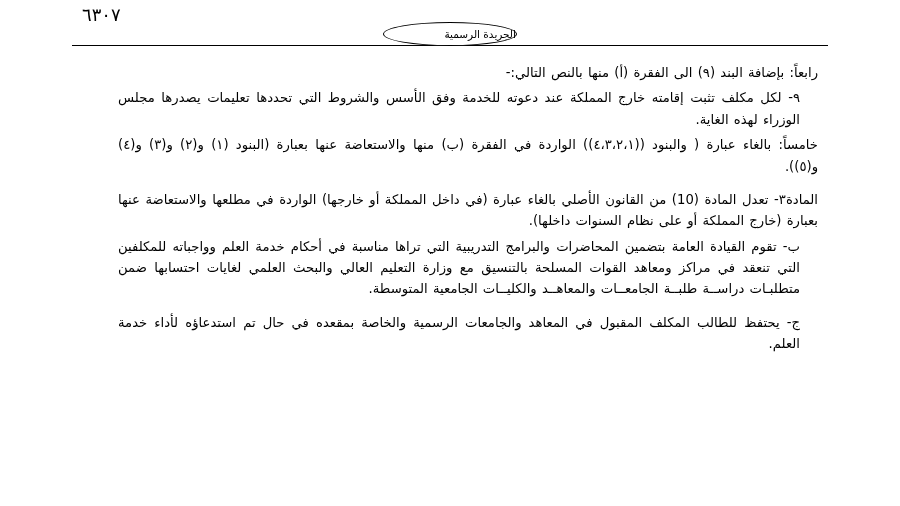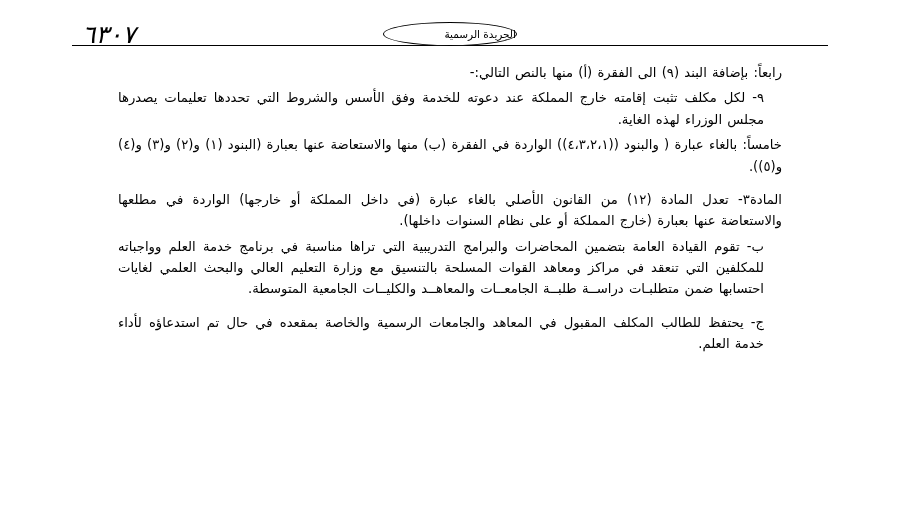--- a/index.html
+++ b/index.html
@@ -23,28 +23,27 @@
   }
 
   
   .header {
     position: relative;
     height: 56px;
     margin: 0 72px 0 72px;
   }
   .page-number {
     position: absolute;
-    top: 20px;
+    top: 4px;
     left: 10px;
     font-family: "DejaVu Sans", sans-serif;
-    font-size: 25px;
+    font-size: 18px;
     letter-spacing: 3px;
     direction: rtl;
     white-space: nowrap;
-    font-style: italic;
   }
   .masthead-oval {
     position: absolute;
     top: 22px;
     left: 50%;
     transform: translateX(-50%);
     width: 132px;
     height: 22px;
     border: 1.3px solid #000;
     border-radius: 50%;
@@ -62,21 +61,21 @@
   .rule {
     position: absolute;
     left: 0;
     right: 0;
     top: 45px;
     border-top: 1.6px solid #000;
   }
 
   
   .content {
-    margin: 6px 118px 0 118px;
+    margin: 6px 82px 0 118px;
     direction: rtl;
     text-align: justify;
     text-justify: inter-word;
   }
   .para {
     font-size: 13.2px;
     line-height: 1.62;
     margin: 0 0 4px 0;
     letter-spacing: 0.2px;
     word-spacing: 1px;
@@ -102,23 +101,23 @@
   </div>
 
   <div class="content">
 
     <p class="para">رابعاً: بإضافة البند (٩) الى الفقرة (أ) منها بالنص التالي:-</p>
 
     <p class="para indent-1">٩- لكل مكلف تثبت إقامته خارج المملكة عند دعوته للخدمة وفق الأسس والشروط التي تحددها تعليمات يصدرها مجلس الوزراء لهذه الغاية.</p>
 
     <p class="para">خامساً: بالغاء عبارة ( والبنود ((٤،٣،٢،١)) الواردة في الفقرة (ب) منها والاستعاضة عنها بعبارة (البنود (١) و(٢) و(٣) و(٤) و(٥)).</p>
 
-    <p class="para gap">المادة٣- تعدل المادة (١٢) من القانون الأصلي بالغاء عبارة (في داخل المملكة أو خارجها) الواردة في مطلعها والاستعاضة عنها بعبارة (خارج المملكة أو على نظام السنوات داخلها).</p>
+    <p class="para gap">المادة٣- تعدل المادة (10) من القانون الأصلي بالغاء عبارة (في داخل المملكة أو خارجها) الواردة في مطلعها والاستعاضة عنها بعبارة (خارج المملكة أو على نظام السنوات داخلها).</p>
 
 
-    <p class="para indent-1">ب- تقوم القيادة العامة بتضمين المحاضرات والبرامج التدريبية التي تراها مناسبة في برنامج خدمة العلم وواجباته للمكلفين التي تنعقد في مراكز ومعاهد القوات المسلحة بالتنسيق مع وزارة التعليم العالي والبحث العلمي لغايات احتسابها ضمن متطلبـات دراســة طلبــة الجامعــات والمعاهــد والكليــات الجامعية المتوسطة.</p>
+    <p class="para indent-1">ب- تقوم القيادة العامة بتضمين المحاضرات والبرامج التدريبية التي تراها مناسبة في أحكام خدمة العلم وواجباته للمكلفين التي تنعقد في مراكز ومعاهد القوات المسلحة بالتنسيق مع وزارة التعليم العالي والبحث العلمي لغايات احتسابها ضمن متطلبـات دراســة طلبــة الجامعــات والمعاهــد والكليــات الجامعية المتوسطة.</p>
 
 
 
     <p class="para indent-1 gap">ج- يحتفظ للطالب المكلف المقبول في المعاهد والجامعات الرسمية والخاصة بمقعده في حال تم استدعاؤه لأداء خدمة العلم.</p>
 
   </div>
 </div>
 
 </body></html>

